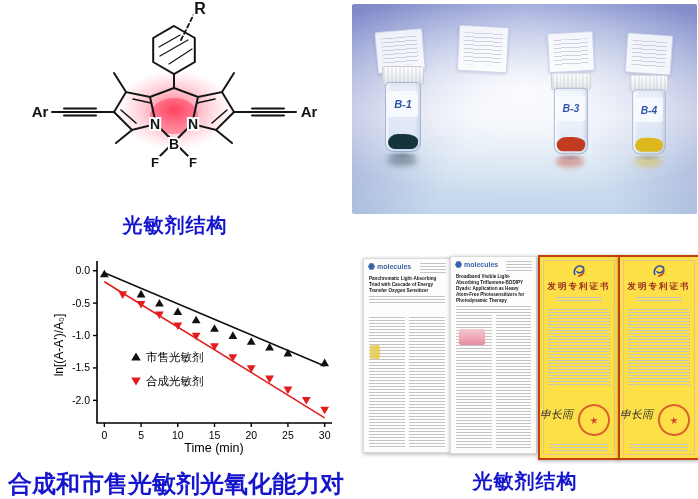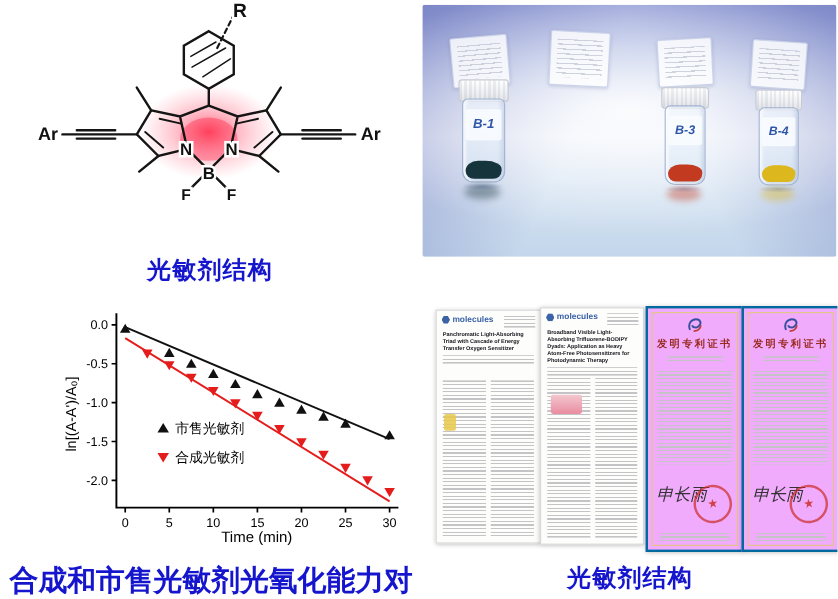--- a/index.html
+++ b/index.html
@@ -54,28 +54,28 @@
   .paper-head{display:flex;justify-content:space-between;align-items:flex-start;padding:4px 4px 2px;}
   .journal-logo{display:flex;align-items:center;gap:2px;color:#3b63a8;font-weight:700;font-size:7px;}
   .hexicon{width:7px;height:7px;background:#3b63a8;
     clip-path:polygon(25% 5%,75% 5%,100% 50%,75% 95%,25% 95%,0% 50%);}
   .head-lines{width:26px;height:10px;}
   .paper-title{padding:1px 5px 0;font-size:4.6px;font-weight:700;color:#15151c;line-height:1.3;}
   .paper-meta{margin:2px 5px 0;height:7px;}
   .paper-cols{position:absolute;left:5px;right:5px;top:58px;bottom:5px;display:flex;gap:4px;}
   .paper-cols .col{flex:1;}
   .accent{position:absolute;border-radius:2px;}
-  .patent{background:#f0abfc;border:2px solid #0369a1;}
+  .patent{background:#fde047;border:2px solid #c2410c;}
   .patent::before{content:"";position:absolute;inset:3px;border:1px solid #e3c389;pointer-events:none;}
   .patent-emblem{display:flex;justify-content:center;margin-top:7px;}
   .patent-title{margin-top:3px;text-align:center;color:#9a2b20;font-weight:700;font-size:8.5px;letter-spacing:2px;}
   .patent-no{height:5px;margin:4px 16px 0;}
   .patent-body{position:absolute;left:8px;right:8px;top:52px;height:78px;}
-  .patent-sign{position:absolute;left:0;right:22px;bottom:36px;text-align:center;
-    font-family:Liberation Mono, monospace;font-style:italic;font-size:14px;color:#333;}
+  .patent-sign{position:absolute;left:0;right:22px;bottom:36px;
+    font-family:Liberation Mono, monospace;font-style:italic;font-size:11px;color:#333;}
   .patent-seal{position:absolute;right:8px;bottom:22px;width:28px;height:28px;border:2px solid rgba(204,43,36,.7);
     border-radius:50%;display:flex;align-items:center;justify-content:center;
     color:rgba(204,43,36,.85);font-size:10px;transform:rotate(-8deg);}
   .patent-foot{position:absolute;left:10px;right:10px;bottom:6px;height:8px;}
 </style>
 </head>
 <body>
 
 <div class="canvas">
 

